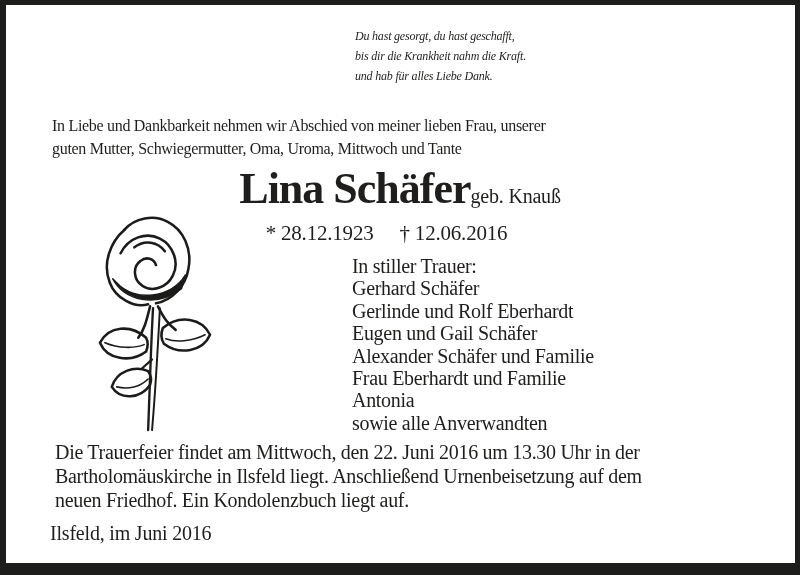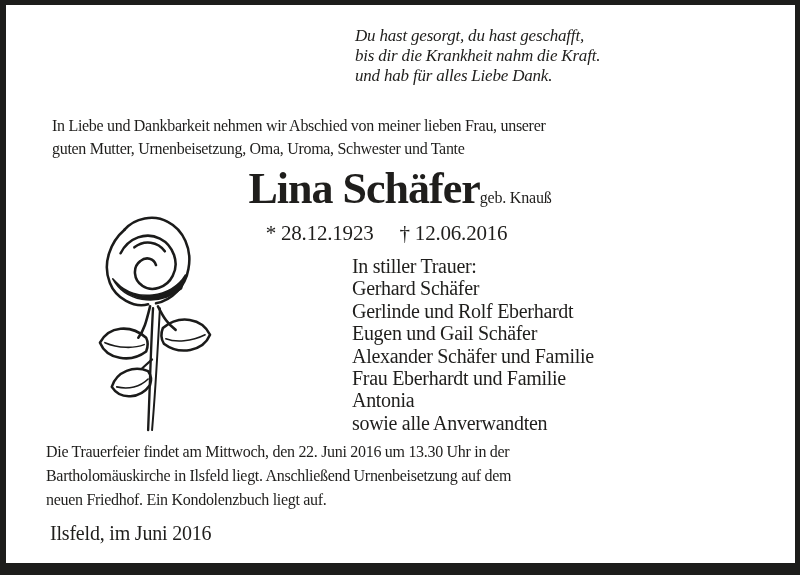--- a/index.html
+++ b/index.html
@@ -10,49 +10,49 @@
     color:#1f1e1c;
   }
   .frame{
     position:absolute;left:0;top:0;right:0;bottom:0;
     border-style:solid;border-color:#1d1d1b;
     border-top-width:5px;border-left-width:6px;border-right-width:5px;border-bottom-width:12px;
     pointer-events:none;z-index:10;
   }
   .poem{
     position:absolute;left:355px;top:26px;
-    font-style:italic;font-size:17px;line-height:20px;
+    font-style:italic;font-size:12px;line-height:20px;
     letter-spacing:-0.2px;white-space:nowrap;
   }
   .intro{
     position:absolute;left:52px;top:114px;
     font-size:16px;line-height:23px;letter-spacing:-0.3px;white-space:nowrap;
   }
   .name-row{
     position:absolute;left:0;top:163px;width:800px;text-align:center;white-space:nowrap;
   }
   .deceased-name{
     font-size:44px;font-weight:bold;letter-spacing:-1px;
   }
   .maiden-name{
-    font-size:16px;margin-left:0;letter-spacing:-0.2px;
+    font-size:20px;margin-left:0;letter-spacing:-0.2px;
   }
   .dates-row{
     position:absolute;left:0;top:221px;width:773px;text-align:center;
     font-size:21px;letter-spacing:-0.2px;white-space:nowrap;
   }
   .death-date{margin-left:26px;}
   .mourners{
     position:absolute;left:352px;top:255px;
     font-size:20px;line-height:22.4px;letter-spacing:-0.3px;white-space:nowrap;
   }
   .mourners .names{font-weight:normal;}
   .funeral{
-    position:absolute;left:46px;top:440px;
-    font-size:16px;line-height:24px;letter-spacing:-0.3px;white-space:nowrap;
+    position:absolute;left:55px;top:440px;
+    font-size:20px;line-height:24px;letter-spacing:-0.3px;white-space:nowrap;
   }
   .place-date{
     position:absolute;left:50px;top:522px;
     font-size:20px;letter-spacing:-0.2px;white-space:nowrap;
   }
   .rose{
     position:absolute;left:90px;top:212px;width:130px;height:224px;
   }
   .rose svg{display:block;width:100%;height:100%;}
 </style>
@@ -62,21 +62,21 @@
 <div class="frame"></div>
 
 <div class="poem">
   <div>Du hast gesorgt, du hast geschafft,</div>
   <div>bis dir die Krankheit nahm die Kraft.</div>
   <div>und hab für alles Liebe Dank.</div>
 </div>
 
 <div class="intro">
   <div>In Liebe und Dankbarkeit nehmen wir Abschied von meiner lieben Frau, unserer</div>
-  <div>guten Mutter, Urnenbeisetzung, Oma, Uroma, Schwester und Tante</div>
+  <div>guten Mutter, Schwiegermutter, Oma, Uroma, Mittwoch und Tante</div>
 </div>
 
 <div class="name-row">
   <span class="deceased-name">Lina Schäfer</span><span class="maiden-name">geb. Knauß</span>
 </div>
 
 <div class="dates-row">
   <span class="birth-date">* 28.12.1923</span><span class="death-date">† 12.06.2016</span>
 </div>
 

